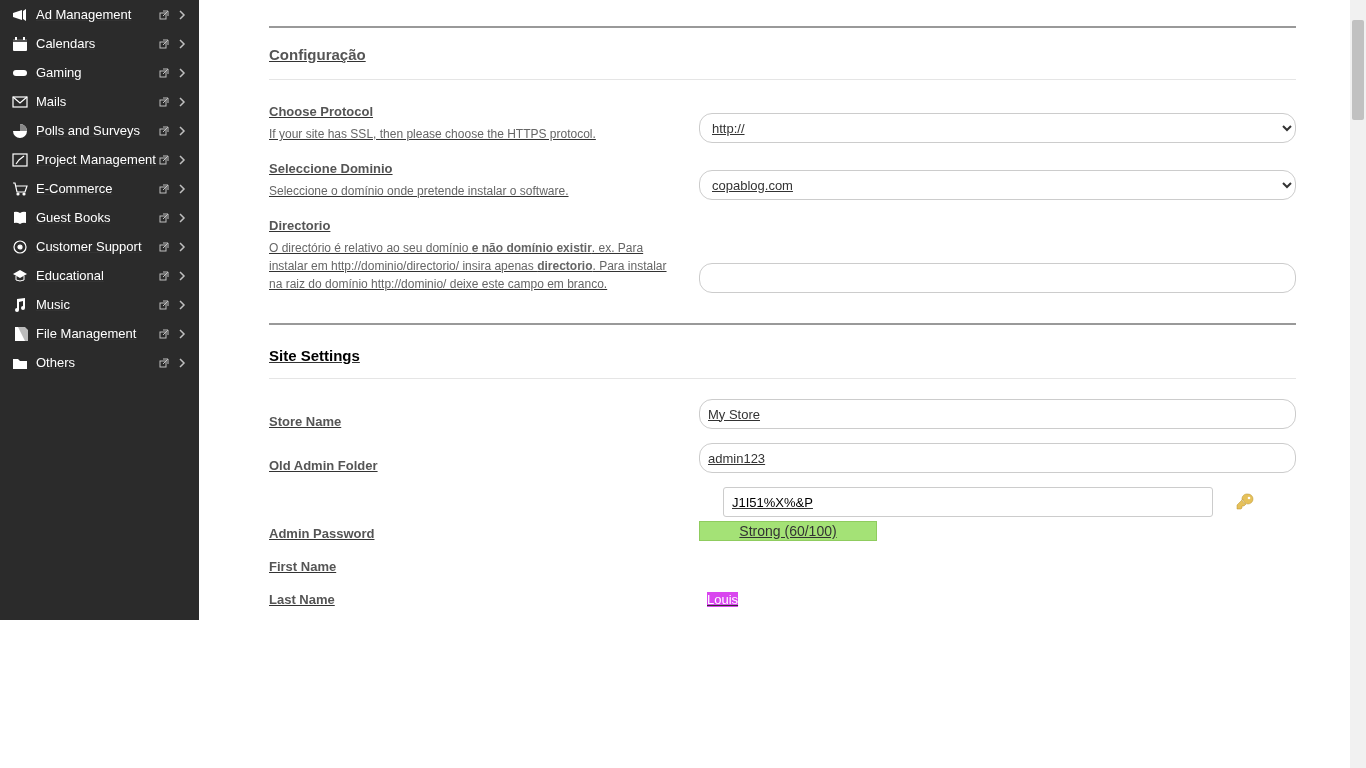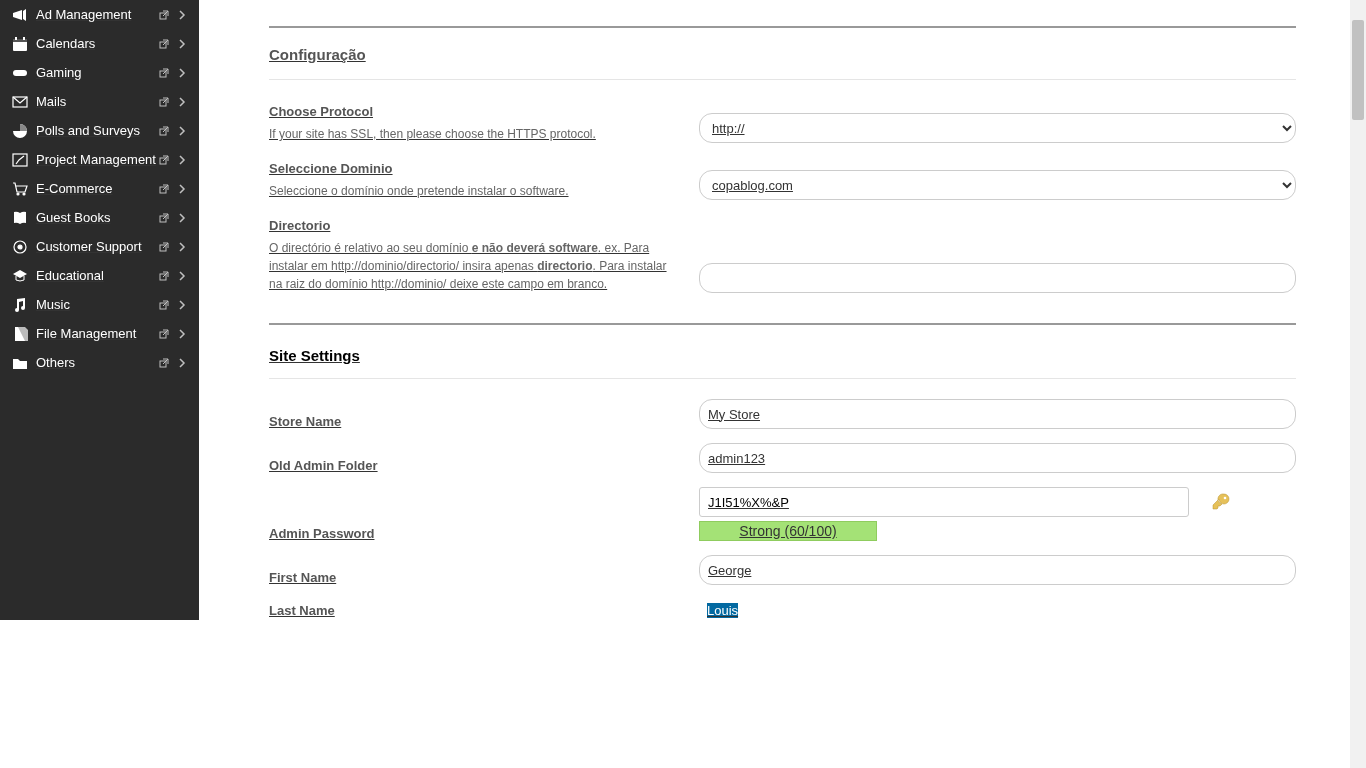--- a/index.html
+++ b/index.html
@@ -16,23 +16,23 @@
 .section-title { font-size: 15px; font-weight: bold; color: #555; padding-bottom: 16px; border-bottom: 1px solid #e5e5e5; margin-bottom: 20px; }
 .section-title2 { font-size: 15px; font-weight: bold; color: #000000; padding: 22px 0 14px 0; border-top: 2px solid #999; border-bottom: 1px solid #e5e5e5; margin: 30px 0 20px 0; }
 .row { display: flex; align-items: flex-end; margin-bottom: 14px; }
 .lbl-col { width: 430px; flex-shrink: 0; padding-right: 20px; padding-top: 4px; }
 .lbl { font-weight: bold; color: #555; font-size: 13px; }
 .help { font-size: 12px; color: #666; margin-top: 6px; line-height: 1.5; }
 .fld-col { flex: 1; display: flex; align-items: flex-start; }
 select.fld, input.fld { width: 100%; height: 30px; border: 1px solid #ccc; border-radius: 13px; padding: 0 8px; font-size: 13px; background: #fff; color: #333; }
 select.fld { appearance: auto; }
 input.fld { }
-.sel-txt { background: #0369a1; color: #fff; }
+.sel-txt { background: #d946ef; color: #fff; }
 .pw-col { flex: 1; }
-.pw-row { display: flex; align-items: center; }
+.pw-row { display: flex; align-items: center; margin-left: 24px; }
 .pw-input { width: 490px; height: 30px; border: 1px solid #ccc; border-radius: 3px; padding: 0 8px; font-size: 13px; }
 .key-icon { margin-left: 22px; color: #c9a227; font-size: 18px; cursor: pointer; }
 .strength { width: 178px; height: 20px; background: #a4e276; color: #333; font-size: 14px; display: flex; align-items: center; justify-content: center; margin-top: 4px; border: 1px solid #8fcc5e; }
 .scrollbar-r { position: absolute; right: 0; top: 0; width: 16px; height: 768px; background: #f1f1f1; }
 .scrollbar-thumb { position: absolute; right: 2px; top: 20px; width: 12px; height: 100px; background: #c1c1c1; border-radius: 2px; }
 svg { display: block; }
 </style>
 </head>
 <body>
 
@@ -324,21 +324,21 @@
           <select class="fld">
             <option>copablog.com</option>
           </select>
         </div>
       </div>
 
       <div class="row">
         <div class="lbl-col">
           <div class="lbl">Directorio</div>
           <div class="help">
-            <span>O directório é relativo ao seu domínio </span><b>e não deverá software</b><span>. ex. Para instalar em http://dominio/directorio/ insira apenas </span><b>directorio</b><span>. Para instalar na raiz do domínio http://dominio/ deixe este campo em branco.</span>
+            <span>O directório é relativo ao seu domínio </span><b>e não domínio existir</b><span>. ex. Para instalar em http://dominio/directorio/ insira apenas </span><b>directorio</b><span>. Para instalar na raiz do domínio http://dominio/ deixe este campo em branco.</span>
           </div>
         </div>
         <div class="fld-col">
           <input class="fld" type="text" value="" style="">
         </div>
       </div>
 
       <div class="section-title2">Site Settings</div>
 
       <div class="row">
@@ -376,23 +376,20 @@
             </span>
           </div>
           <div class="strength">Strong (60/100)</div>
         </div>
       </div>
 
       <div class="row">
         <div class="lbl-col">
           <div class="lbl">First Name</div>
         </div>
-        <div class="fld-col">
-          <input class="fld" type="text" value="George" style="">
-        </div>
       </div>
 
       <div class="row">
         <div class="lbl-col">
           <div class="lbl">Last Name</div>
         </div>
         <div class="fld-col">
           <div class="fld focused" style="display:flex;align-items:center;padding:0 8px;">
             <span class="sel-txt">Louis</span>
           </div>

